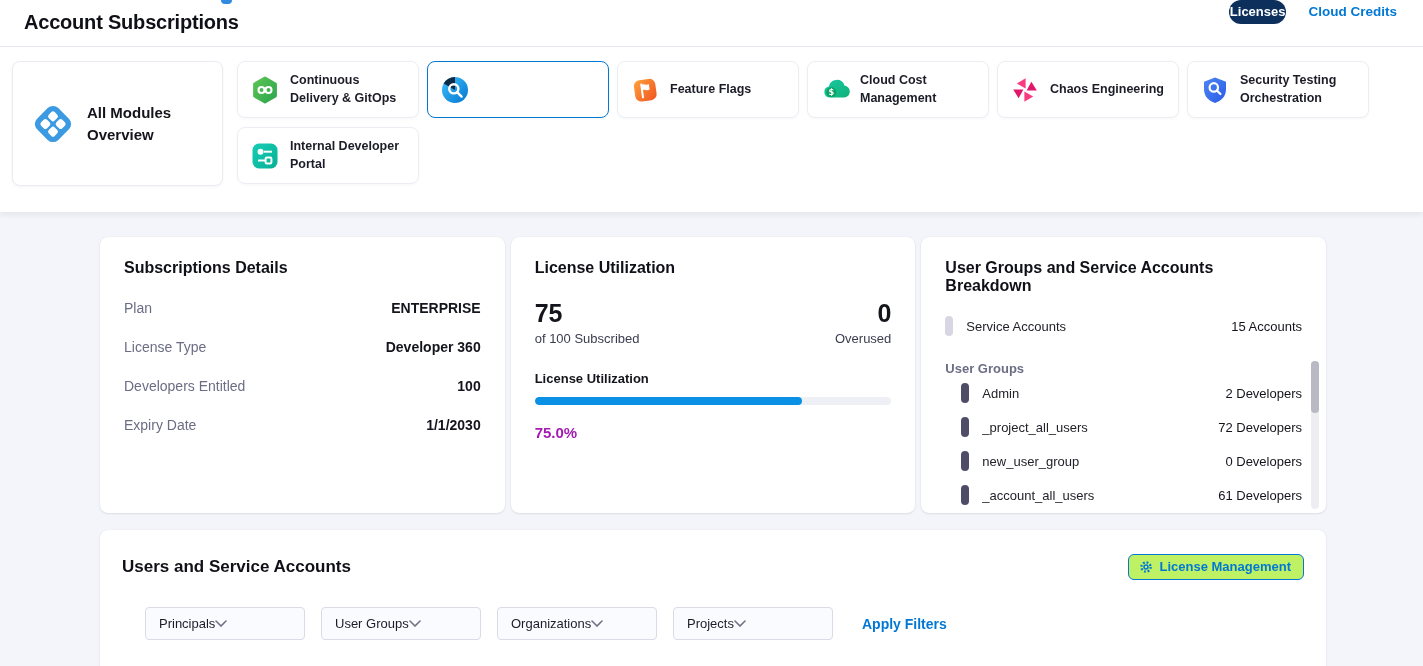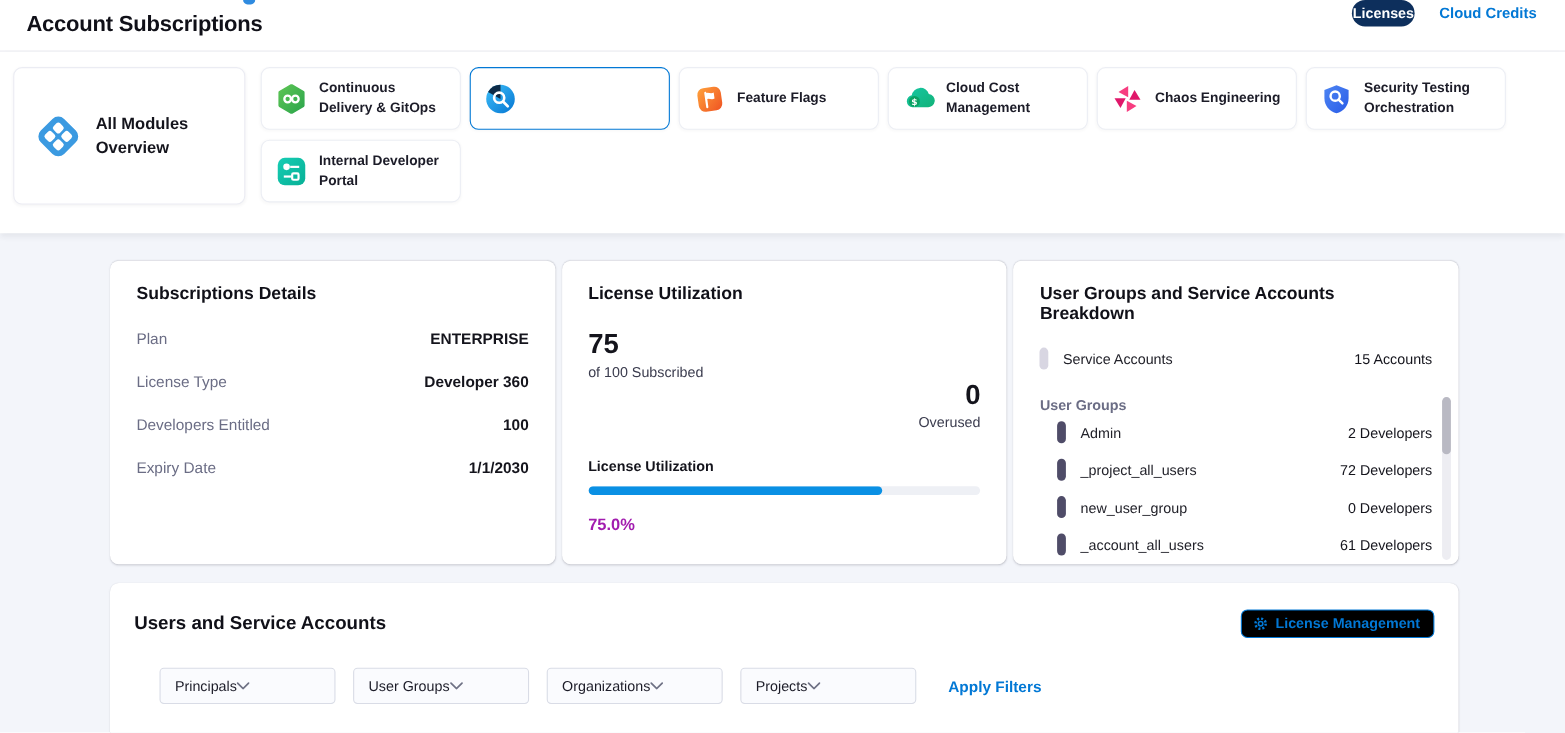--- a/index.html
+++ b/index.html
@@ -43,21 +43,21 @@
   .card { flex:1; background:#fff; border-radius:8px; height:276px; padding:22px 24px;
     box-shadow:0 0 1px rgba(40,41,61,.12), 0 1px 2px rgba(96,97,112,.14); position:relative; }
   .card-title { font-size:16px; font-weight:700; color:#101018; }
 
   
   .kv { display:flex; justify-content:space-between; align-items:baseline; margin-top:23px; }
   .kv-label { font-size:14px; color:#6b6d85; }
   .kv-value { font-size:14px; font-weight:700; color:#14141c; }
 
   
-  .big-row { display:flex; justify-content:space-between; margin-top:23px;flex-direction:column; }
+  .big-row { display:flex; justify-content:space-between; margin-top:23px; }
   .big-num { font-size:25px; font-weight:700; color:#14141c; line-height:1.1; }
   .big-cap { font-size:13px; color:#3b3c4e; margin-top:3px; }
   .big-right { text-align:right; }
   .bar-label { font-size:13px; font-weight:700; margin-top:25px; color:#14141c; }
   .bar-track { margin-top:11px; height:8px; border-radius:4px; background:#eef0f5; overflow:hidden; }
   .bar-fill { height:100%; border-radius:4px; background:#0a90e4; width:0; }
   .percent { font-size:15px; font-weight:700; color:#a21caf; margin-top:19px; }
 
   
   .bd-row { display:flex; align-items:center; margin-top:21px; }
@@ -71,21 +71,21 @@
   .scrollbar-track { position:absolute; right:7px; top:124px; width:8px; height:148px;
     background:#ededf2; border-radius:4px; }
   .scrollbar-thumb { width:8px; height:52px; background:#b9b9c3; border-radius:4px; cursor:grab; }
 
   
   .users-panel { margin:17px 97px 0 100px; background:#fff; border-radius:8px 8px 0 0;
     height:160px; padding:24px 22px 0 22px;
     box-shadow:0 0 1px rgba(40,41,61,.12), 0 1px 2px rgba(96,97,112,.14); }
   .panel-head { display:flex; justify-content:space-between; align-items:center; }
   .panel-title { font-size:17px; font-weight:700; color:#101018; }
-  .lm-btn { display:flex; align-items:center; gap:7px; border:1px solid #0278d5; background:#000000;
+  .lm-btn { display:flex; align-items:center; gap:7px; border:1px solid #0278d5; background:#bef264;
     color:#0278d5; font-size:13px; font-weight:600; border-radius:6px; padding:4px 12px 5px 10px;
     cursor:pointer; font-family:inherit; }
   .filters-row { display:flex; align-items:center; gap:16px; margin:27px 0 0 23px; }
   .dropdown { width:160px; height:33px; background:#fafbfe; border:1px solid #d9dce6;
     border-radius:4px; display:flex; align-items:center; 
     padding:0 12px 0 13px; font-size:13px; color:#1c1c28; cursor:pointer; }
   .apply-link { margin-left:13px; border:none; background:none; color:#0278d5; font-size:14px;
     font-weight:700; cursor:pointer; font-family:inherit; }
 </style>
 </head>

